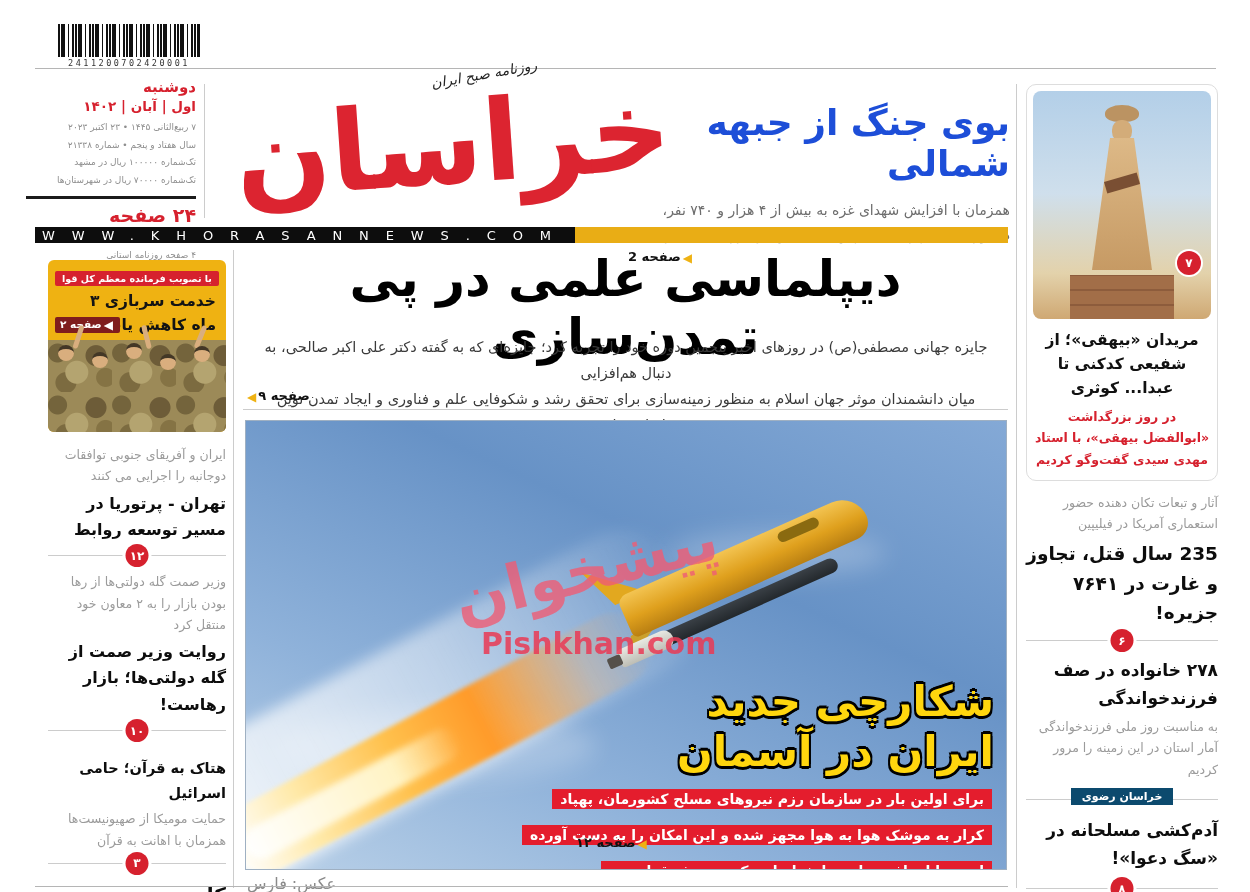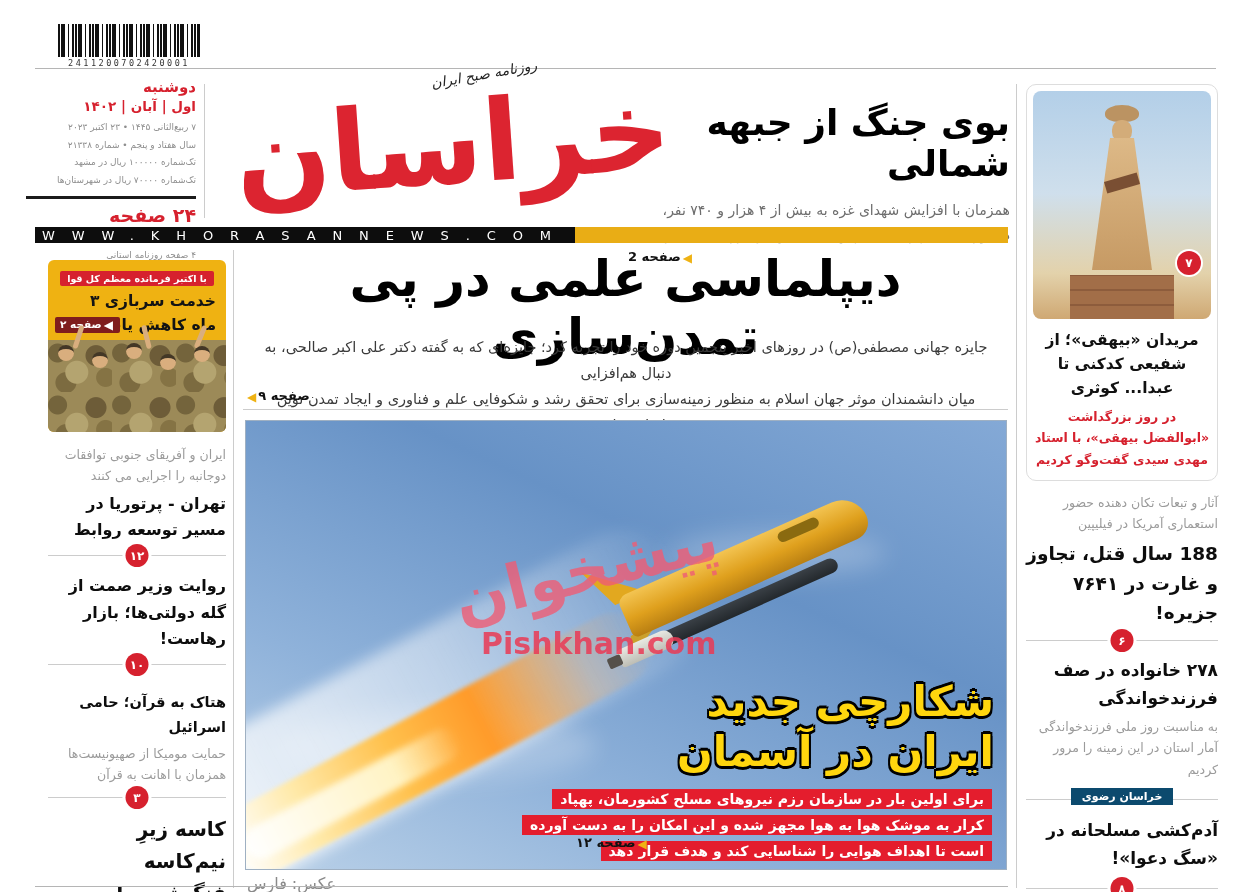--- a/index.html
+++ b/index.html
@@ -21,21 +21,21 @@
   .mh-small { color:#8e8e8e; font-size:9px; line-height:1.95; }
   .mh-rule { border-top:3px solid #1b1b1b; margin:7px 0 5px; }
   .mh-pages { color:#d6212e; font-weight:800; font-size:19px; margin-bottom:3px; }
   .masthead-vrule { left:204px; top:84px; height:134px; border-left:1px solid #ccc; }
 
   .tagline { left:404px; top:66px; width:160px; transform:rotate(-10deg); font-size:14px; font-style:italic; color:#222; text-align:center; }
   .logo-text { left:222px; top:56px; width:462px; height:182px; color:#dc2430; font-size:112px; font-weight:bold;
     line-height:176px; text-align:center; transform:rotate(-4deg); }
 
   .top-story { left:628px; top:102px; width:382px; }
-  .ts-title { font-size:36px; font-weight:900; color:#000000; text-align:right; letter-spacing:-0.5px; }
+  .ts-title { font-size:36px; font-weight:900; color:#1d4ed8; text-align:right; letter-spacing:-0.5px; }
   .ts-lead { margin-top:14px; font-size:14px; color:#6d6d6d; line-height:1.75; text-align:right; font-weight:500; }
   .ts-ref { margin-top:2px; text-align:left; font-size:13px; font-weight:800; color:#111; }
 
   .pm-arrow { color:#efb213; font-size:12px; vertical-align:middle; padding:0 2px; }
   .pm-arrow.white { color:#fff; }
 
   .web-bar { left:35px; top:227px; width:973px; height:16px; display:flex; direction:ltr; }
   .wb-black { width:540px; background:#0d0d0d; color:#fff; font-size:13px; letter-spacing:1.3em;
     display:flex; align-items:center; justify-content:center; overflow:hidden; white-space:nowrap; }
   .wb-yellow { flex:1; background:#e9ad15; }
@@ -127,21 +127,21 @@
     background:linear-gradient(180deg,#3a4046,#23282c); }
   .booster { position:absolute; left:18px; top:94px; width:58px; height:19px; border-radius:4px 10px 10px 4px;
     background:linear-gradient(180deg,#e9e9e3,#bdbdb4); }
   .nozzle { position:absolute; left:6px; top:98px; width:14px; height:11px; background:#55504a; border-radius:2px; }
   .watermark-fa { position:absolute; left:205px; top:112px; transform:rotate(-14deg); font-size:62px; font-weight:900; color:#ef5d75; opacity:.8; }
   .watermark-en { position:absolute; left:235px; top:205px; font-size:30px; font-weight:800; color:#ea3a55; opacity:.85; font-family:"DejaVu Sans",sans-serif; }
   .ph-headline { position:absolute; right:12px; top:256px; width:340px; direction:rtl;
     font-size:42px; font-weight:900; color:#ffd60e; line-height:1.2;
     text-shadow:2px 2px 0 #000,-2px 2px 0 #000,2px -2px 0 #000,-2px -2px 0 #000,0 3px 0 #000,0 -3px 0 #000; }
   .ph-captions { position:absolute; right:14px; top:368px; text-align:right; direction:rtl; }
-  .capline { display:inline-block; background:#e41d2d; color:#fff; font-size:14px; font-weight:700; padding:2px 8px; margin-bottom:6px; }
+  .capline { display:inline-block; background:#e41d2d; color:#fff; font-size:14px; font-weight:700; padding:2px 8px; margin-bottom:16px; }
   .ph-ref { position:absolute; left:330px; top:414px; direction:rtl; font-size:13px; font-weight:800; color:#111; }
 </style>
 </head>
 <body>
 
 <div class="page">
 
   <div class="abs barcode-wrap">
     <div class="barcode-bars"></div>
     <div class="barcode-digits">2411200702420001</div>
@@ -193,21 +193,21 @@
         <div class="st-book"></div>
         <div class="st-pedestal"></div>
       </div>
       <div class="card-badge">۷</div>
       <div class="fc-title">مریدان «بیهقی»؛ از شفیعی کدکنی تا عبدا... کوثری</div>
       <div class="fc-lead">در روز بزرگداشت «ابوالفضل بیهقی»، با استاد مهدی سیدی گفت‌وگو کردیم</div>
     </div>
 
     <div class="rs-item">
       <div class="gray-lead">آثار و تبعات تکان دهنده حضور استعماری آمریکا در فیلیپین</div>
-      <div class="rs-title-lg">188 سال قتل، تجاوز و غارت در ۷۶۴۱ جزیره!</div>
+      <div class="rs-title-lg">235 سال قتل، تجاوز و غارت در ۷۶۴۱ جزیره!</div>
     </div>
 
     <div class="badge-divider">
       <div class="line"></div>
       <div class="num-badge">۶</div>
     </div>
 
     <div class="rs-item" style="margin-top:2px;">
       <div class="rs-title-md">۲۷۸ خانواده در صف فرزندخواندگی</div>
       <div class="gray-lead" style="margin-top:4px;">به مناسبت روز ملی فرزندخواندگی آمار استان در این زمینه را مرور کردیم</div>
@@ -225,21 +225,21 @@
     <div class="badge-divider" style="margin-top:4px;">
       <div class="line"></div>
       <div class="num-badge">۸</div>
     </div>
 
   </div>
 
   <div class="abs col-left">
 
     <div class="army-box">
-      <span class="army-chip">با اکتبر فرمانده معظم کل قوا</span>
+      <span class="army-chip">با تصویب فرمانده معظم کل قوا</span>
       <div class="army-title">خدمت سربازی ۳ ماه کاهش یافت</div>
       <div class="army-ref">
         <span class="pm-arrow white">◀</span><span>صفحه ۲</span>
       </div>
       <div class="camo">
         <div class="arm" style="left:28px; transform:rotate(18deg);"></div>
         <div class="arm" style="left:96px; transform:rotate(-14deg);"></div>
         <div class="arm" style="left:150px; transform:rotate(22deg);"></div>
         <div class="head" style="left:10px;"></div>
         <div class="head" style="left:44px; top:12px;"></div>
@@ -253,20 +253,21 @@
       <div class="gray-lead">ایران و آفریقای جنوبی توافقات دوجانبه را اجرایی می کنند</div>
       <div class="ls-title">تهران - پرتوریا در مسیر توسعه روابط</div>
     </div>
 
     <div class="badge-divider">
       <div class="line"></div>
       <div class="num-badge">۱۲</div>
     </div>
 
     <div class="ls-item" style="margin-top:2px;">
+      <div class="gray-lead">وزیر صمت گله دولتی‌ها از رها بودن بازار را به ۲ معاون خود منتقل کرد</div>
       <div class="ls-title">روایت وزیر صمت از گله دولتی‌ها؛ بازار رهاست!</div>
     </div>
 
     <div class="badge-divider">
       <div class="line"></div>
       <div class="num-badge">۱۰</div>
     </div>
 
     <div class="ls-item" style="margin-top:12px;">
       <div class="ls-title-sm">هتاک به قرآن؛ حامی اسرائیل</div>

